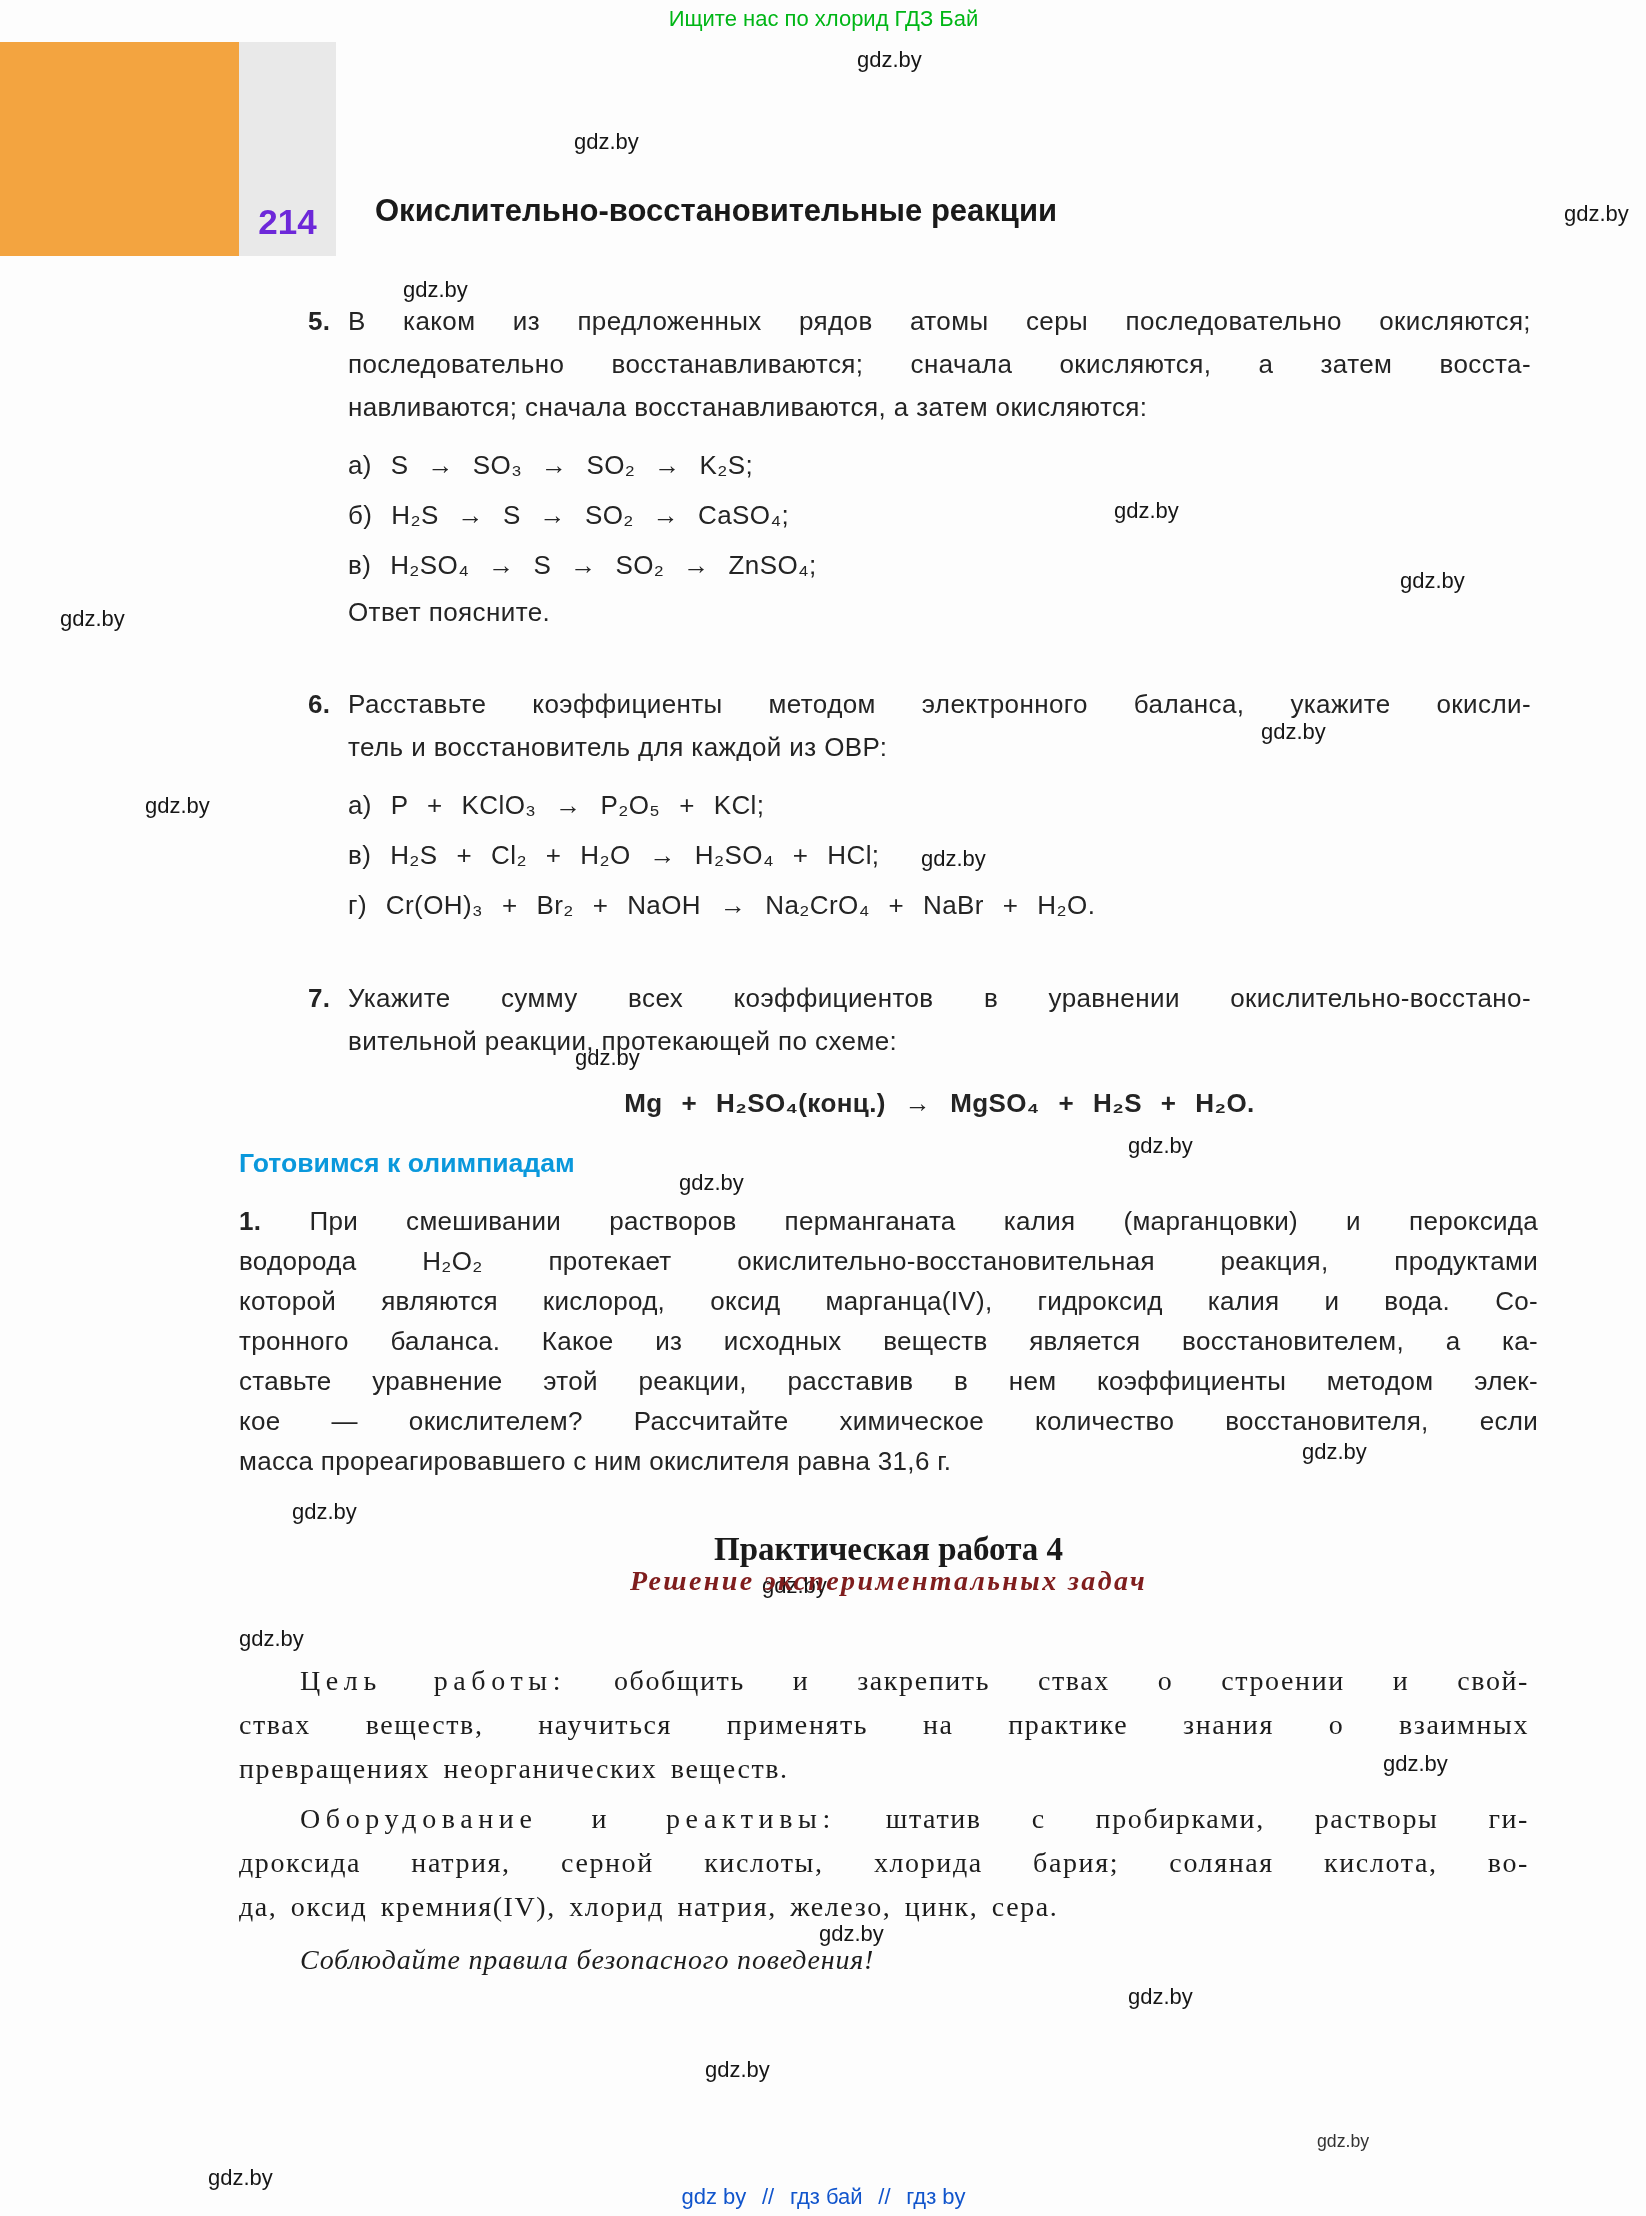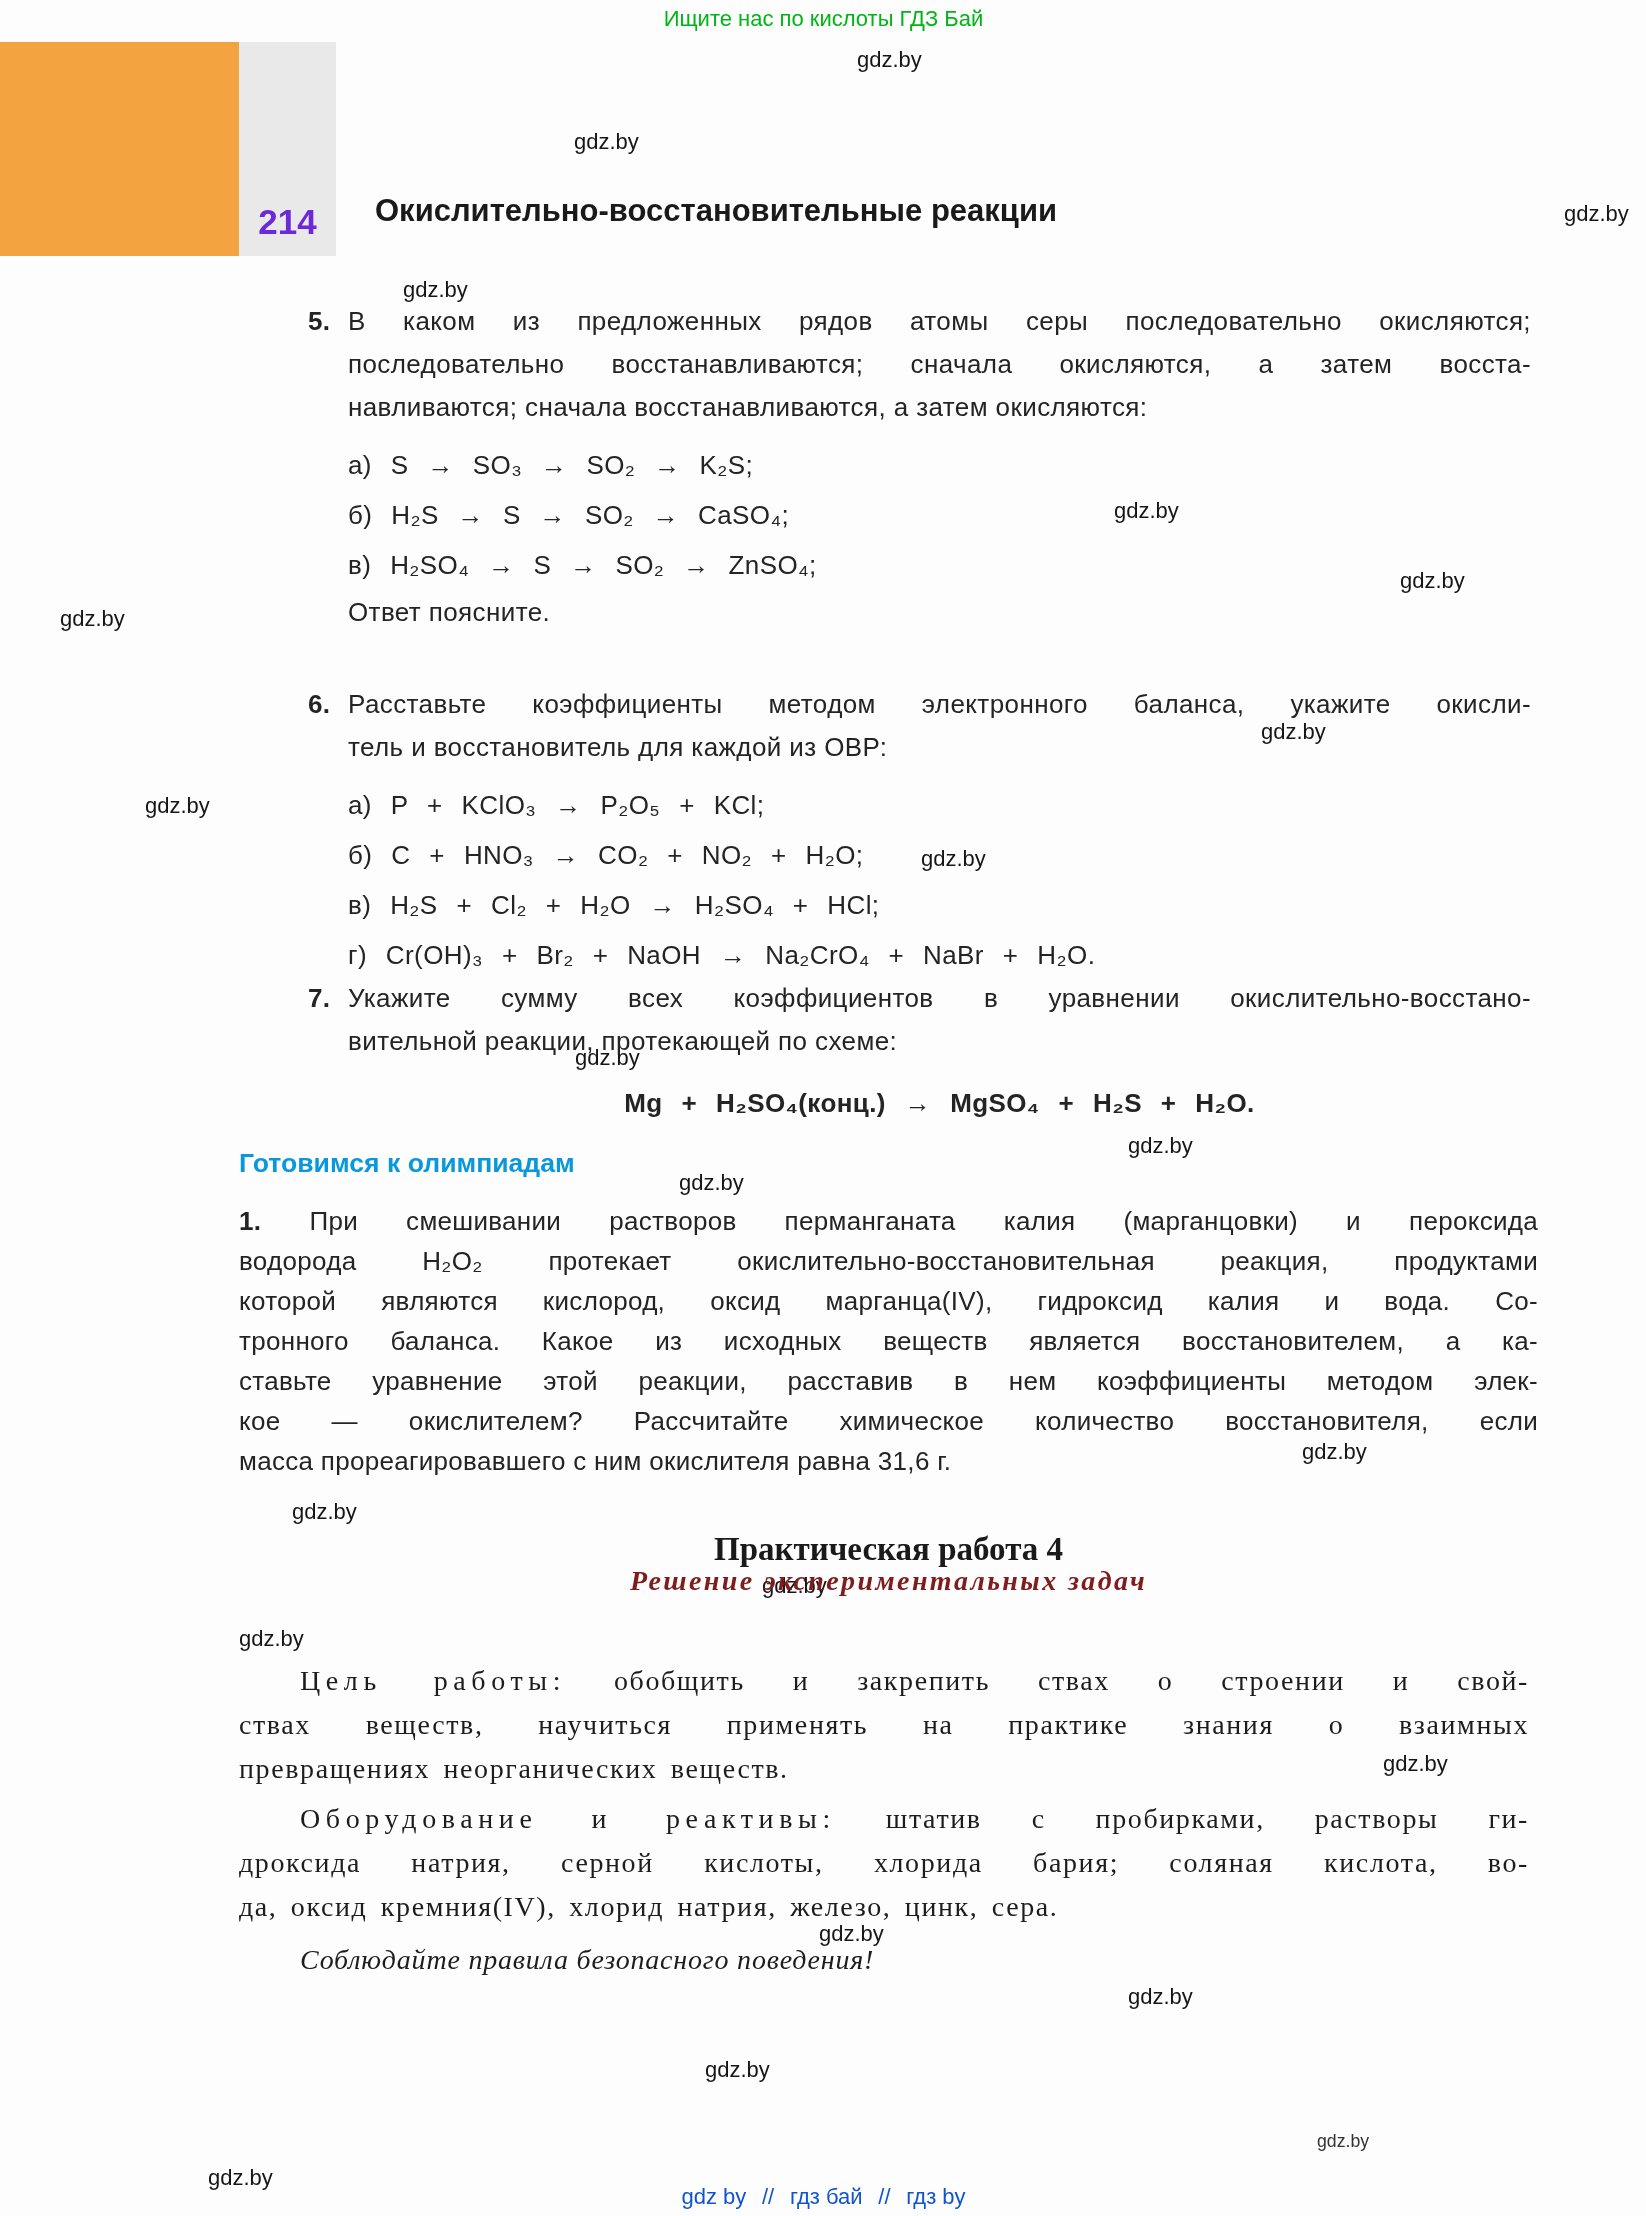--- a/index.html
+++ b/index.html
@@ -78,21 +78,21 @@
     text-align:center; font-size:22px; color:#1155cc;
   }
   .footer .lnk { color:#1155cc; cursor:pointer; margin:0 4.8px; }
   .footer .sep { color:#1155cc; margin:0 4.8px; }
 </style>
 </head>
 <body>
 
 <div class="page">
 
-  <div class="banner">Ищите нас по кислоты ГДЗ Бай</div>
+  <div class="banner">Ищите нас по хлорид ГДЗ Бай</div>
 
   <span class="wm" style="left:857px;top:47px">gdz.by</span>
   <span class="wm" style="left:8px;top:84px">gdz.by</span>
   <span class="wm" style="left:574px;top:129px">gdz.by</span>
   <span class="wm" style="left:1564px;top:201px">gdz.by</span>
   <span class="wm" style="left:403px;top:277px">gdz.by</span>
   <span class="wm" style="left:1114px;top:498px">gdz.by</span>
   <span class="wm" style="left:1400px;top:568px">gdz.by</span>
   <span class="wm" style="left:60px;top:606px">gdz.by</span>
   <span class="wm" style="left:1261px;top:719px">gdz.by</span>
@@ -130,21 +130,20 @@
     </div>
     <div class="note">Ответ поясните.</div>
   </section>
 
   <section class="ex" style="top:683px">
     <span class="num">6.</span>
     <div class="jline">Расставьте коэффициенты методом электронного баланса, укажите окисли-</div>
     <div class="lline">тель и восстановитель для каждой из ОВР:</div>
     <div class="eqlist">
       <div class="eq">а) P + KClO₃ → P₂O₅ + KCl;</div>
-      <div class="eq">б) C + HNO₃ → CO₂ + NO₂ + H₂O;</div>
       <div class="eq">в) H₂S + Cl₂ + H₂O → H₂SO₄ + HCl;</div>
       <div class="eq">г) Cr(OH)₃ + Br₂ + NaOH → Na₂CrO₄ + NaBr + H₂O.</div>
     </div>
   </section>
 
   <section class="ex" style="top:977px">
     <span class="num">7.</span>
     <div class="jline">Укажите сумму всех коэффициентов в уравнении окислительно-восстано-</div>
     <div class="lline">вительной реакции, протекающей по схеме:</div>
     <div class="eqc">Mg + H₂SO₄(конц.) → MgSO₄ + H₂S + H₂O.</div>

